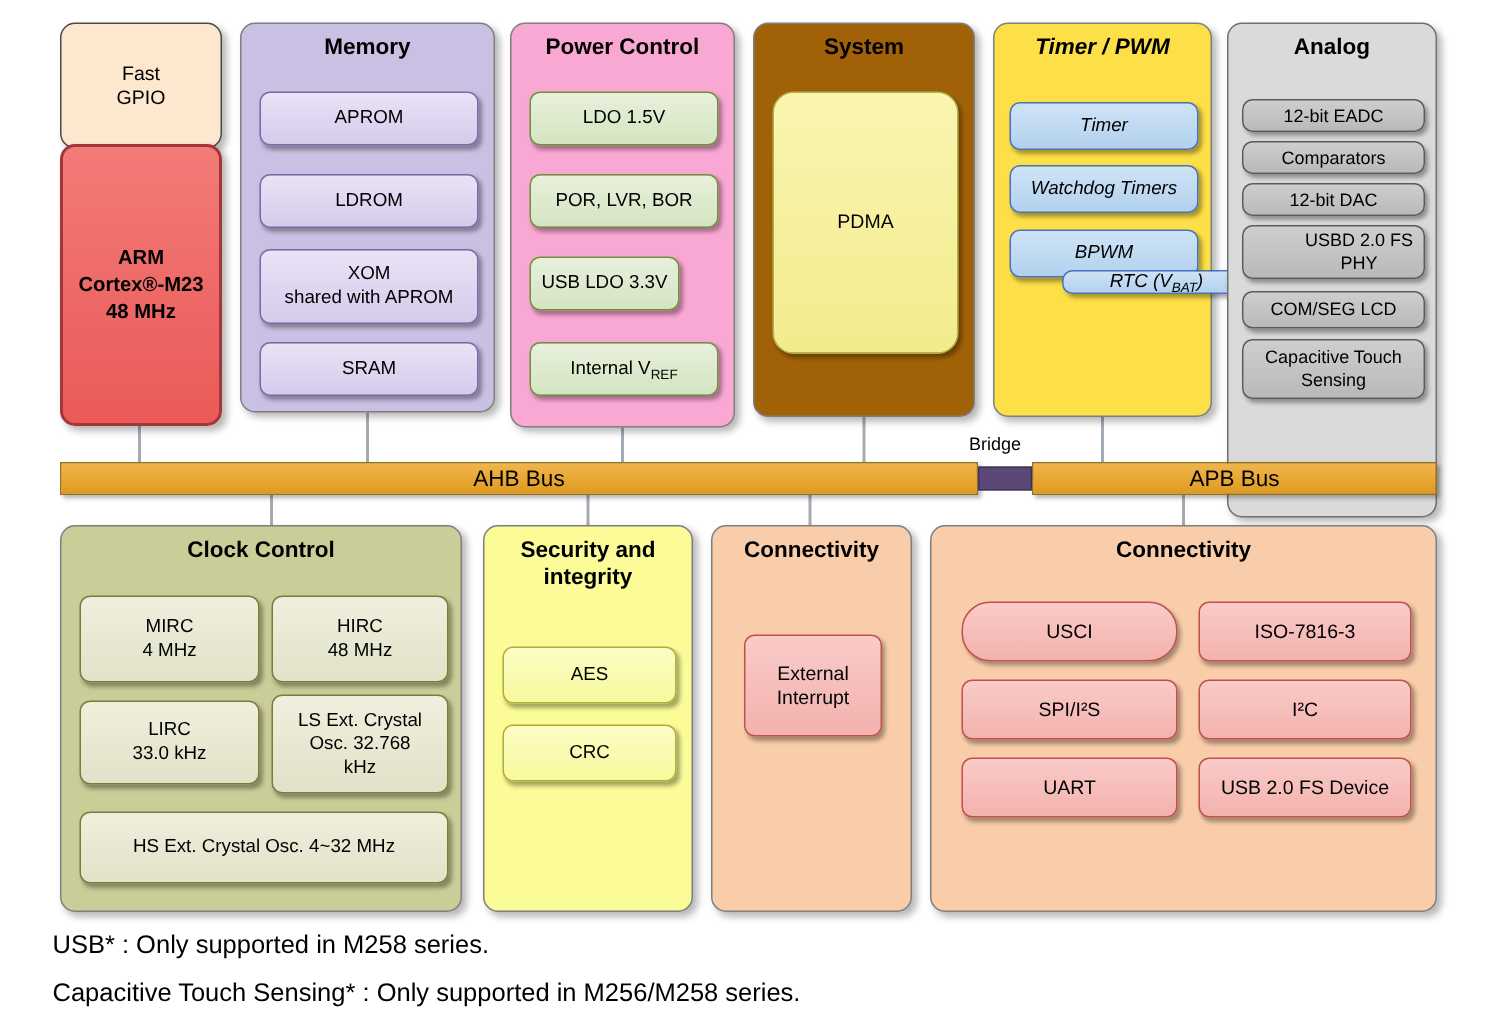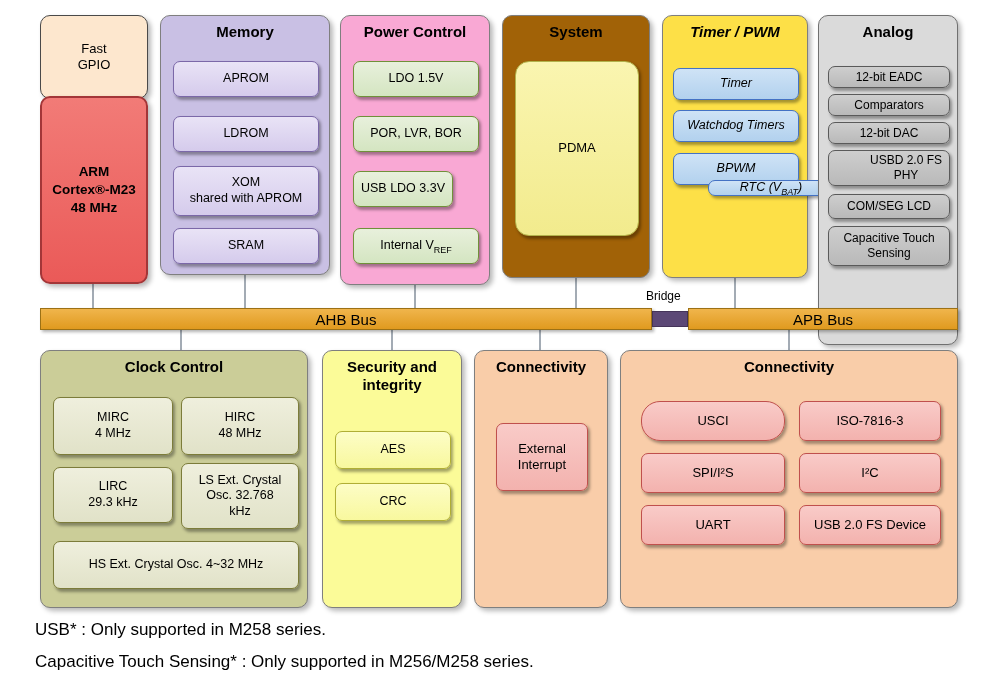--- a/index.html
+++ b/index.html
@@ -175,21 +175,21 @@
     <div class="sub sub-olive" style="left:12px;top:46px;width:120px;height:58px;">
       <span class="t">MIRC
 4 MHz</span>
       </div>
     <div class="sub sub-olive" style="left:140px;top:46px;width:118px;height:58px;">
       <span class="t">HIRC
 48 MHz</span>
       </div>
     <div class="sub sub-olive" style="left:12px;top:116px;width:120px;height:56px;">
       <span class="t">LIRC
-29.3 kHz</span>
+33.0 kHz</span>
       </div>
     <div class="sub sub-olive" style="left:140px;top:112px;width:118px;height:66px;">
       <span class="t">LS Ext. Crystal
 Osc. 32.768
 kHz</span>
       </div>
     <div class="sub sub-olive" style="left:12px;top:190px;width:246px;height:48px;">
       <span class="t">HS Ext. Crystal Osc. 4~32 MHz</span>
       </div>
   </div>

